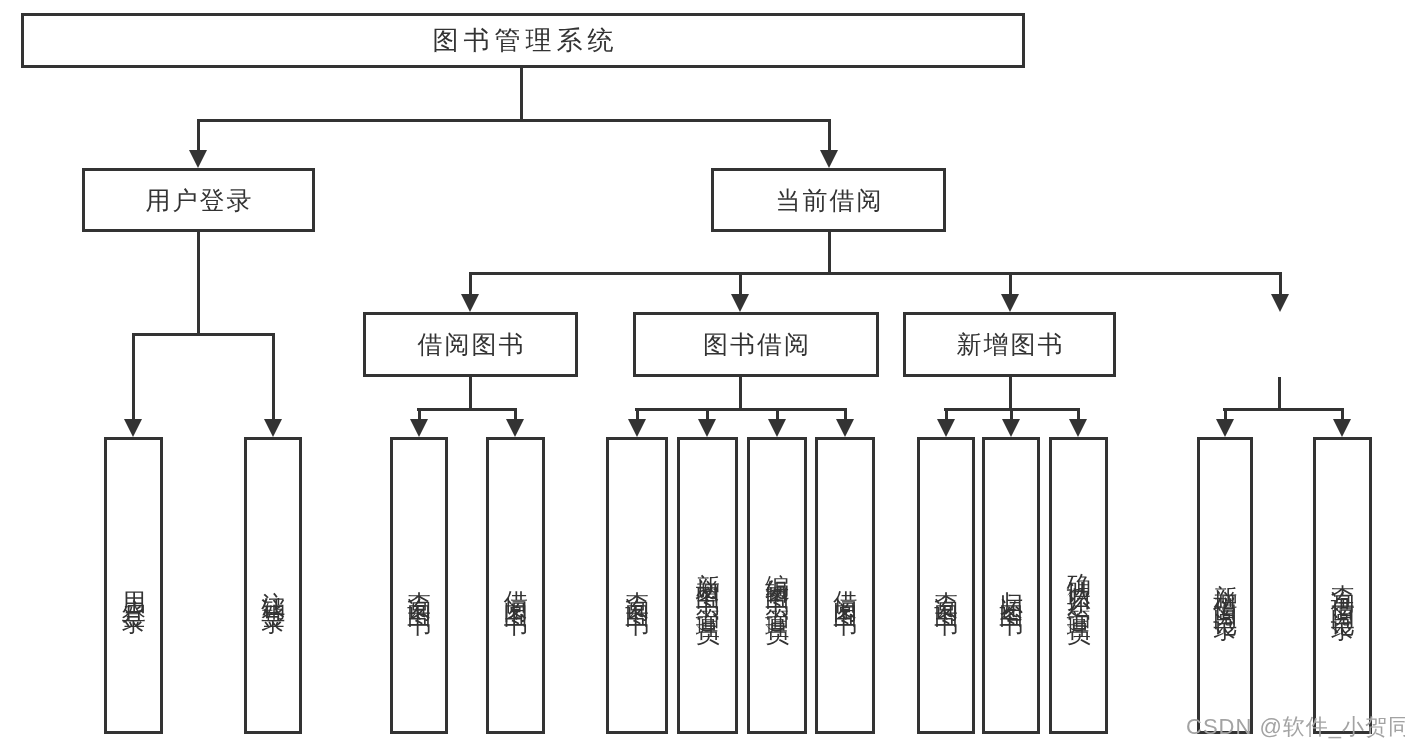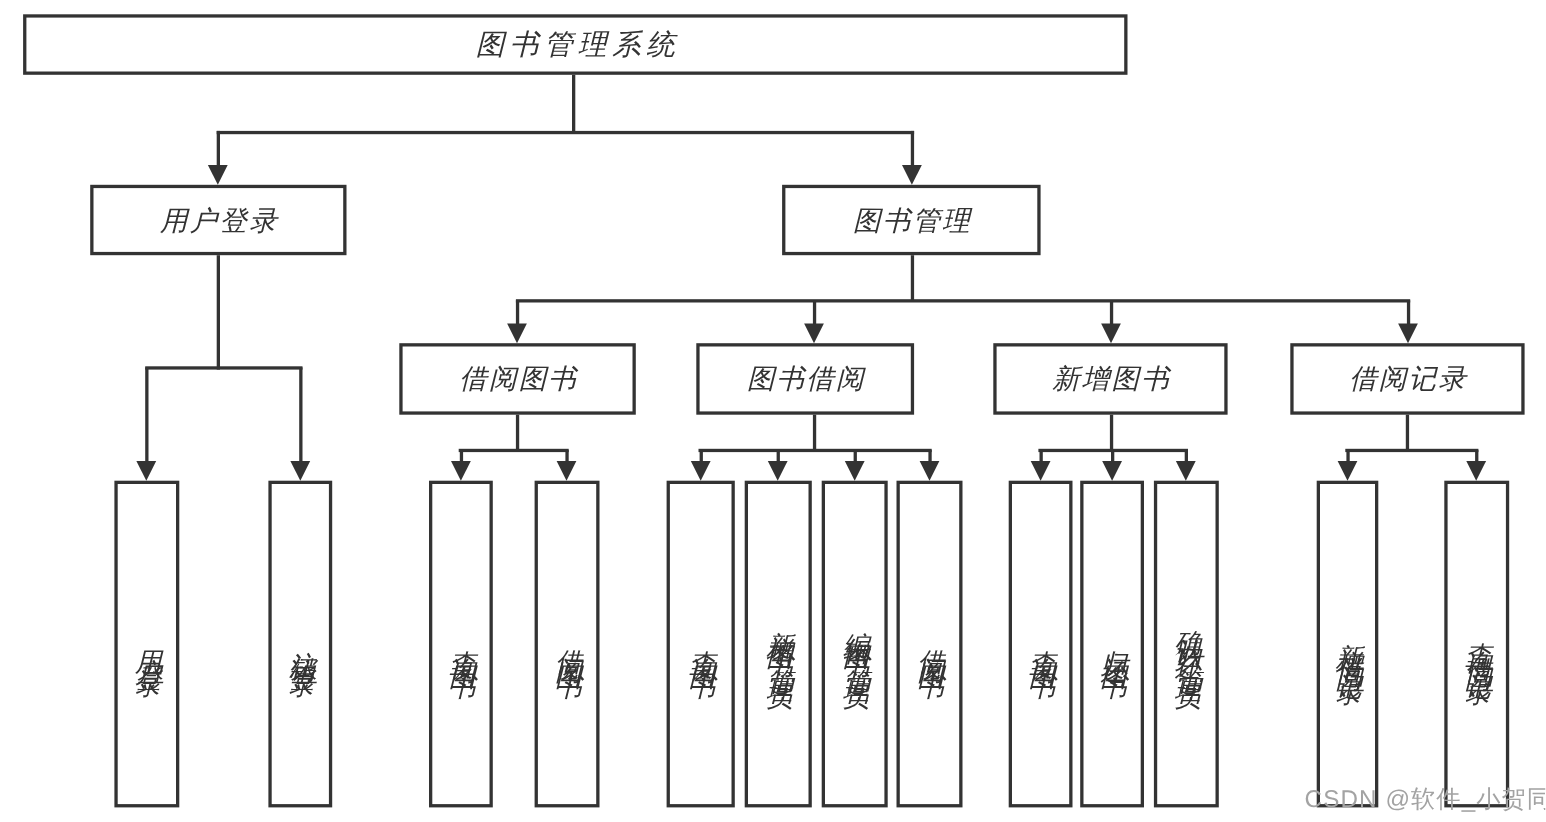--- a/index.html
+++ b/index.html
@@ -22,21 +22,20 @@
     overflow: hidden;
   }
   .node {
     position: absolute;
     border: 3px solid var(--line);
     background: var(--box_background);
     display: flex;
     align-items: center;
     justify-content: center;
     color: var(--text);
-    font-style: italic;
   }
   .root-label { font-size: 26px; letter-spacing: 5px; text-indent: 5px; }
   .h-label   { font-size: 25px; letter-spacing: 2px; text-indent: 2px; }
   .v-label {
     writing-mode: vertical-rl;
     text-orientation: mixed;
     font-size: 24px;
     letter-spacing: 7px;
     line-height: 1.1;
     color: var(--text);
@@ -64,34 +63,31 @@
 <div class="canvas">
 
   <div class="node" style="left:21px;top:13px;width:1004px;height:55px;">
     <span class="root-label">图书管理系统</span>
   </div>
 
   <div class="node" style="left:82px;top:168px;width:233px;height:64px;">
     <span class="h-label">用户登录</span>
   </div>
   <div class="node" style="left:711px;top:168px;width:235px;height:64px;">
-    <span class="h-label">图书管理</span>
+    <span class="h-label">当前借阅</span>
   </div>
 
   <div class="node" style="left:363px;top:312px;width:215px;height:65px;">
     <span class="h-label">借阅图书</span>
   </div>
-  <div class="node" style="left:633px;top:312px;width:198px;height:65px;">
+  <div class="node" style="left:633px;top:312px;width:246px;height:65px;">
     <span class="h-label">图书借阅</span>
   </div>
   <div class="node" style="left:903px;top:312px;width:213px;height:65px;">
     <span class="h-label">新增图书</span>
-  </div>
-  <div class="node" style="left:1173px;top:312px;width:213px;height:65px;">
-    <span class="h-label">借阅记录</span>
   </div>
 
   <div class="node" style="left:104px;top:437px;width:59px;height:297px;">
     <span class="v-label">用户登录</span>
   </div>
   <div class="node" style="left:244px;top:437px;width:58px;height:297px;">
     <span class="v-label">注销登录</span>
   </div>
 
   <div class="node" style="left:390px;top:437px;width:58px;height:297px;">

